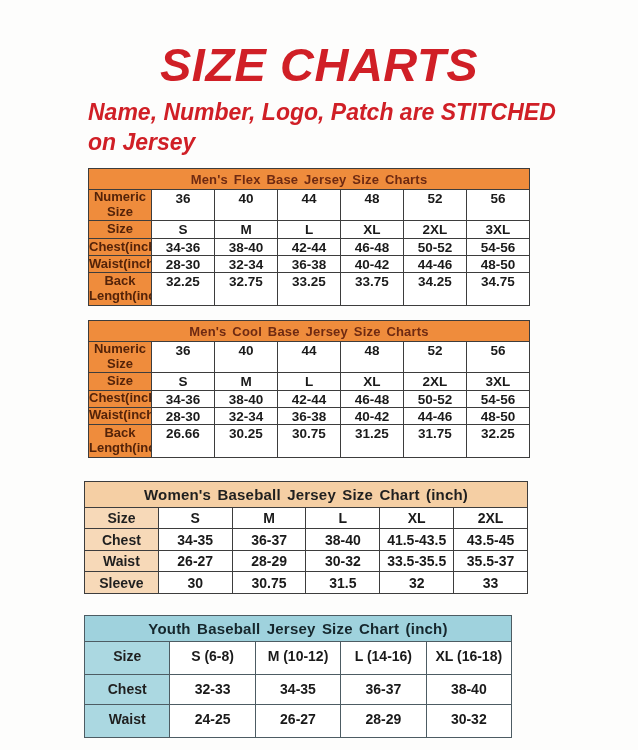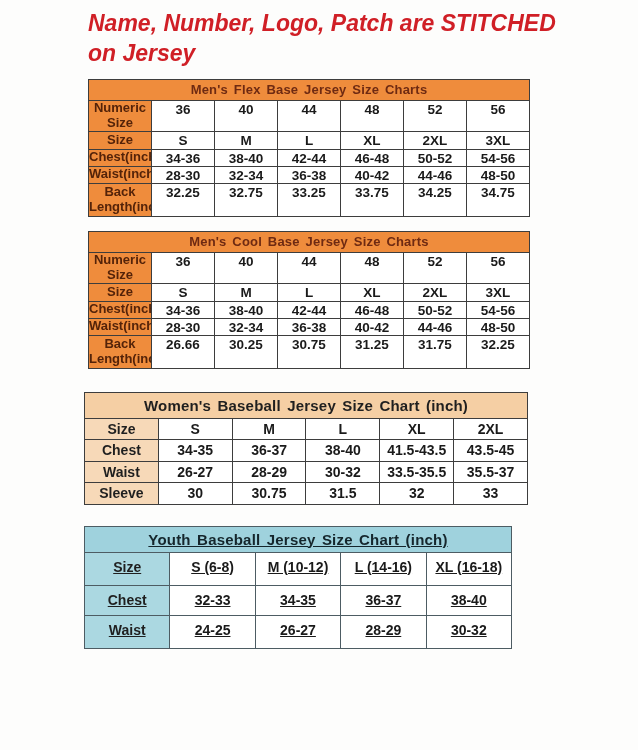--- a/index.html
+++ b/index.html
@@ -87,21 +87,21 @@
     background:var(--peach_light,#f7d9b8);
     color:#1f1f1f;
     font-size:14px;
     vertical-align:middle;
   }
   .t-womens td { font-size:14px; color:#1a1a1a; vertical-align:middle; }
   .t-womens tbody tr { height:21.5px; }
 
   
   .t-youth { width:428px; margin:21px 0 0 84px; }
-  .t-youth th, .t-youth td { border-color:#4d5c63; border-width:1.4px;text-decoration:underline; }
+  .t-youth th, .t-youth td { border-color:#4d5c63; border-width:1.4px; }
   .t-youth thead th {
     height:25px;
     background:var(--blue,#9fd2dd);
     color:#15262c;
     font-size:15px;
   }
   .t-youth .row-label {
     width:86px;
     background:var(--blue_light,#abd8e1);
     color:#1f1f1f;
@@ -117,20 +117,21 @@
   }
   .t-youth .row-0 { height:33px; }
   .t-youth .row-1 { height:30px; }
   .t-youth .row-2 { height:33px; }
 </style>
 </head>
 <body>
 
 <div class="page">
 
+  <h1 class="main-title">SIZE CHARTS</h1>
 
   <div class="subtitle">Name, Number, Logo, Patch are STITCHED on Jersey</div>
 
   <table class="size-table t-mens">
       <thead>
         <tr>
           <th colspan="7">Men's Flex Base Jersey Size Charts</th>
         </tr>
       </thead>
       <tbody>

